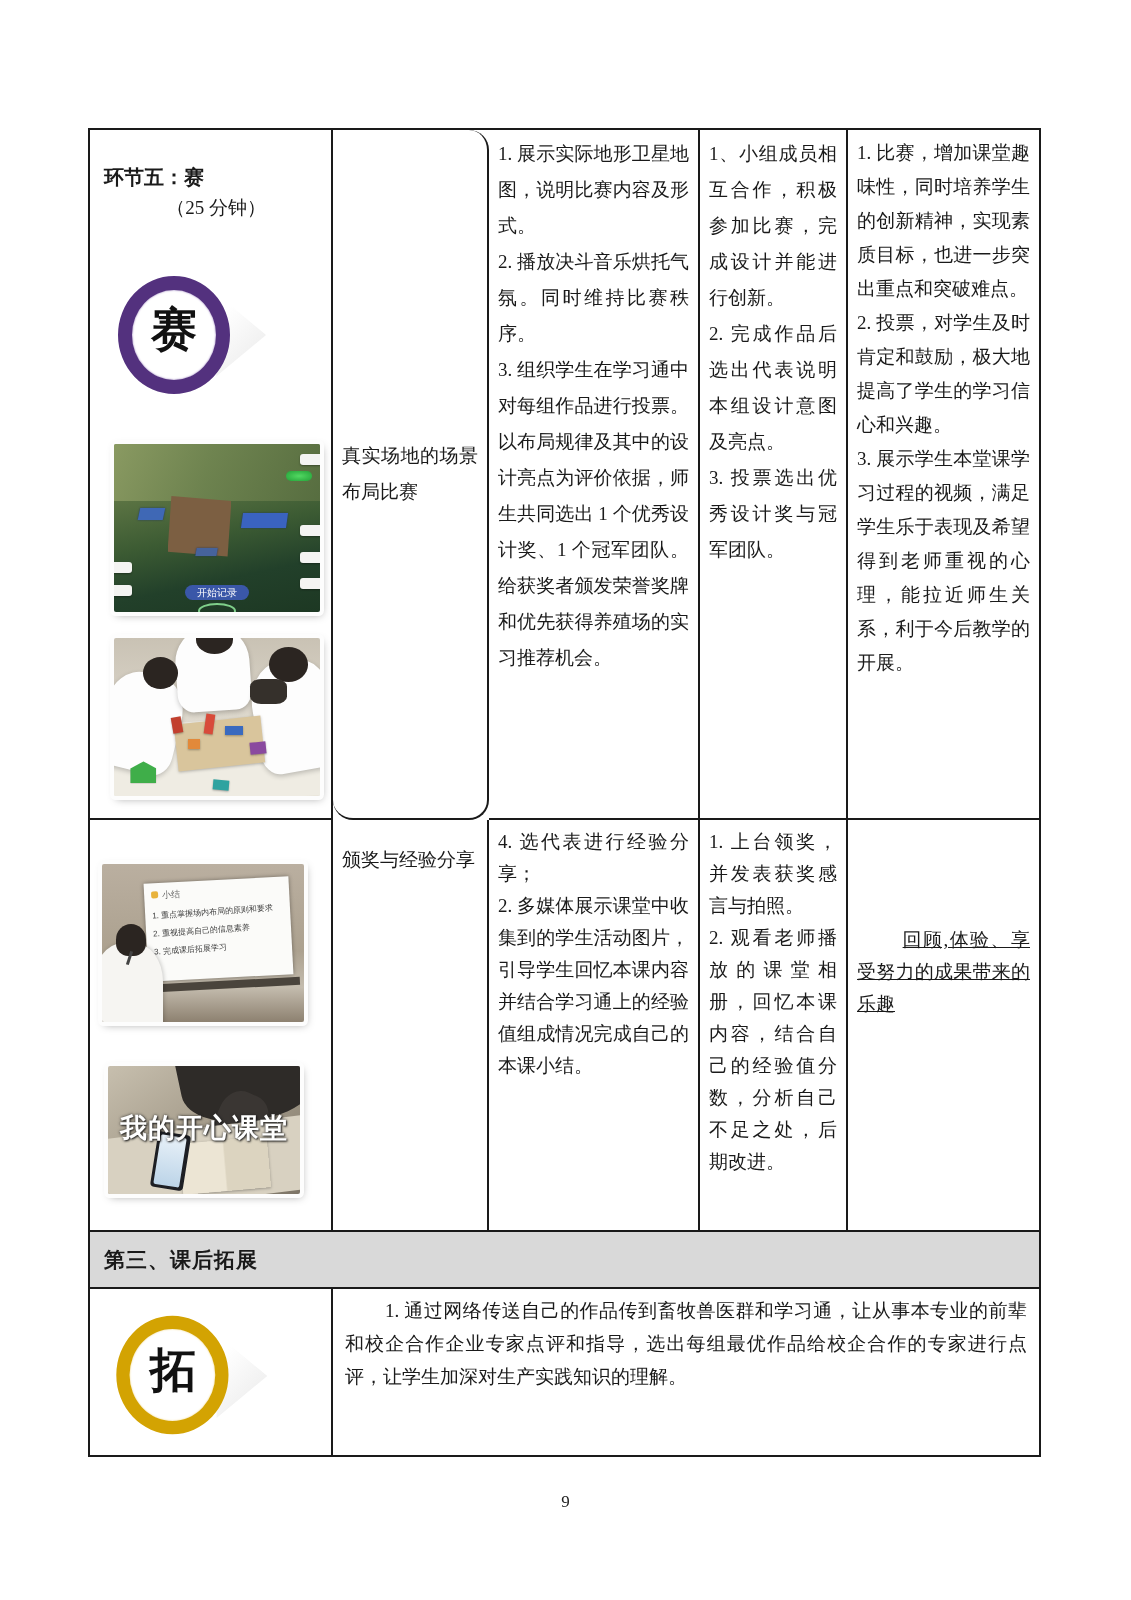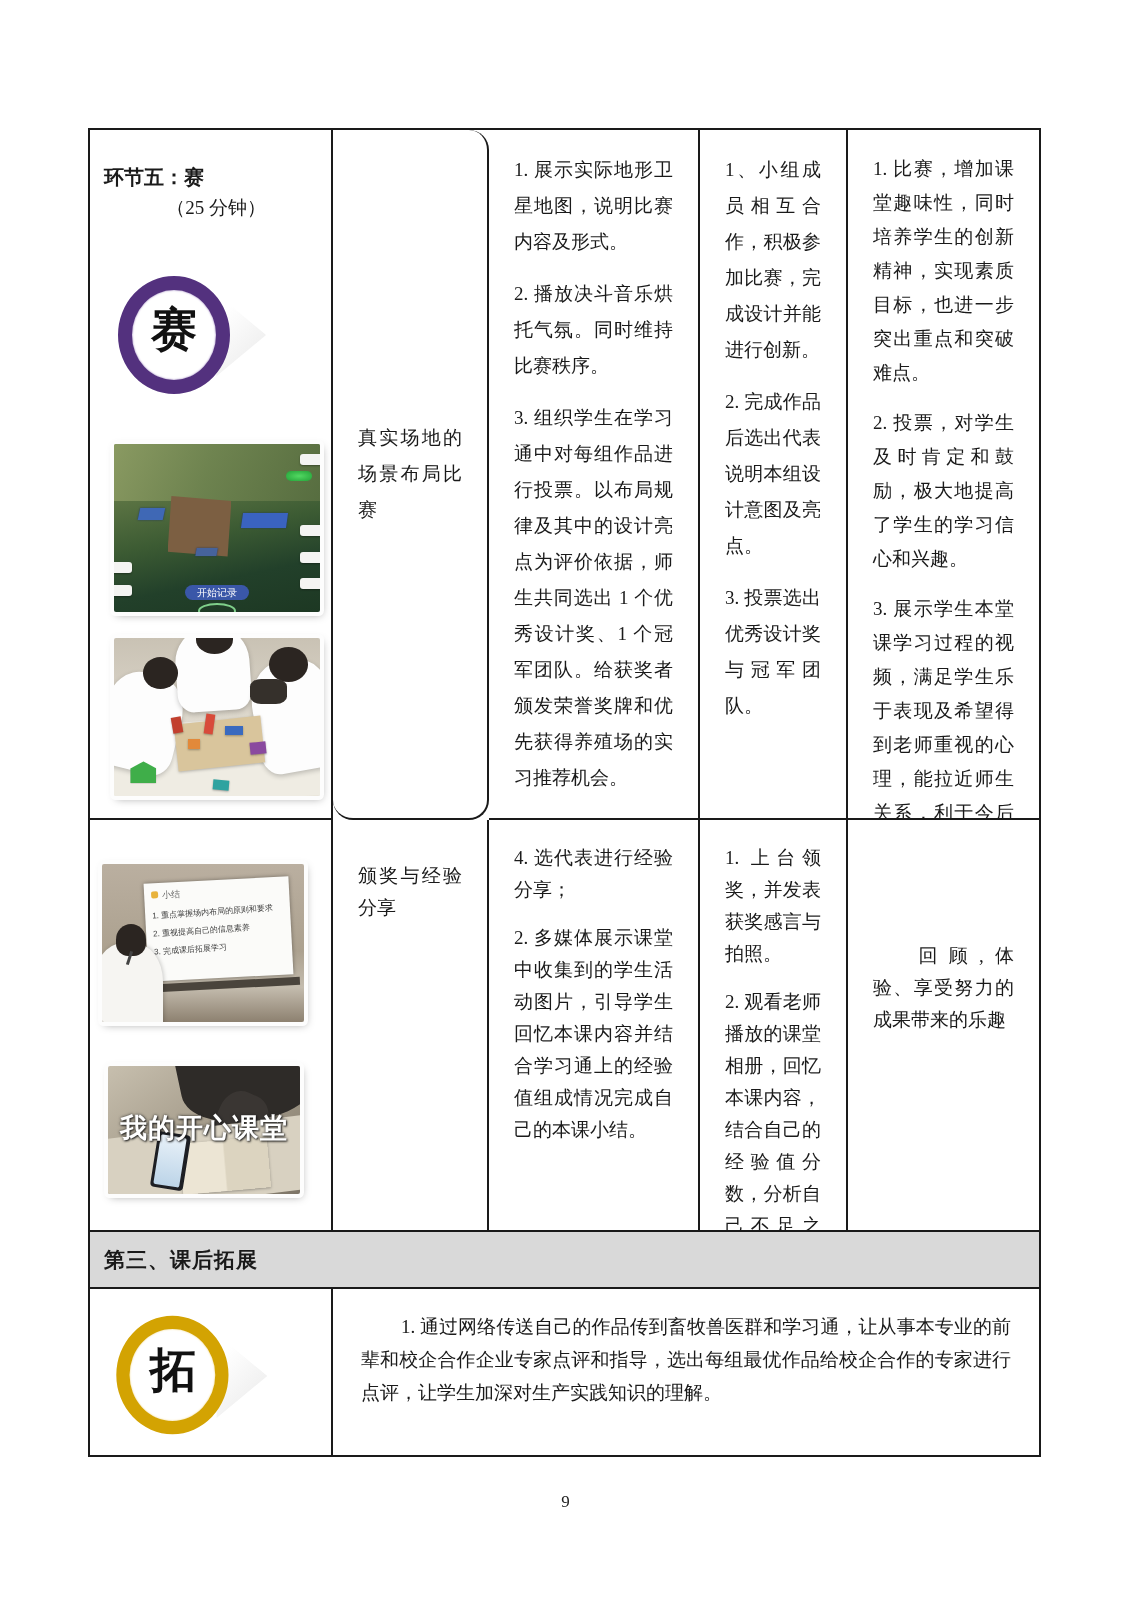--- a/index.html
+++ b/index.html
@@ -22,21 +22,21 @@
   .cell {
     border-right:2px solid #1a1a1a;
     border-bottom:2px solid #1a1a1a;
     box-sizing:border-box;
     padding:6px 9px;
     font-size:19px;
     line-height:36px;
     overflow:hidden;
   }
   .cell:last-child { border-right:none; }
-  .cell p { margin:16px; text-align:justify; }
+  .cell p { margin:0; text-align:justify; }
   .lh-tight p { line-height:34px; }
   .row2 .cell p { line-height:32px; }
   .v-center { display:flex; align-items:center;border-radius:20px; }
   .v-center p { width:100%; }
 
   
   .stage-cell { padding:34px 10px 16px 14px; }
   .stage-title { font-weight:bold; font-size:20px; line-height:26px; }
   .stage-duration { font-size:19px; line-height:36px; padding-left:7px;text-align:center; }
 
@@ -152,21 +152,21 @@
   .happy-phone-screen { position:absolute; left:10%; top:6%; width:80%; height:88%;
     background:linear-gradient(#e8f1f8,#bcd4e8); border-radius:2px; }
   .happy-caption { position:absolute; left:0; top:34%; width:100%; text-align:center;
     font-size:27px; font-weight:bold; color:#ffffff; letter-spacing:1px;
     text-shadow:0 0 3px rgba(40,40,40,.9),1px 1px 2px rgba(0,0,0,.8);
     font-family:"Liberation Sans","DejaVu Sans",sans-serif; white-space:nowrap; }
 
   
   .award-photos { padding:0; }
   .award-label-cell { padding-top:24px; }
-  .award-intent { padding-top:104px; }
+  .award-intent { padding-top:104px;text-decoration:underline; }
   .award-intent p { text-indent:2.4em; line-height:33px; }
 
   
   .section-header {
     height:57px; background:#d9d9d9; border-bottom:2px solid #1a1a1a;
     box-sizing:border-box; display:flex; align-items:center;
     font-weight:bold; font-size:21px; padding-left:14px; letter-spacing:1px;
   }
 
   

